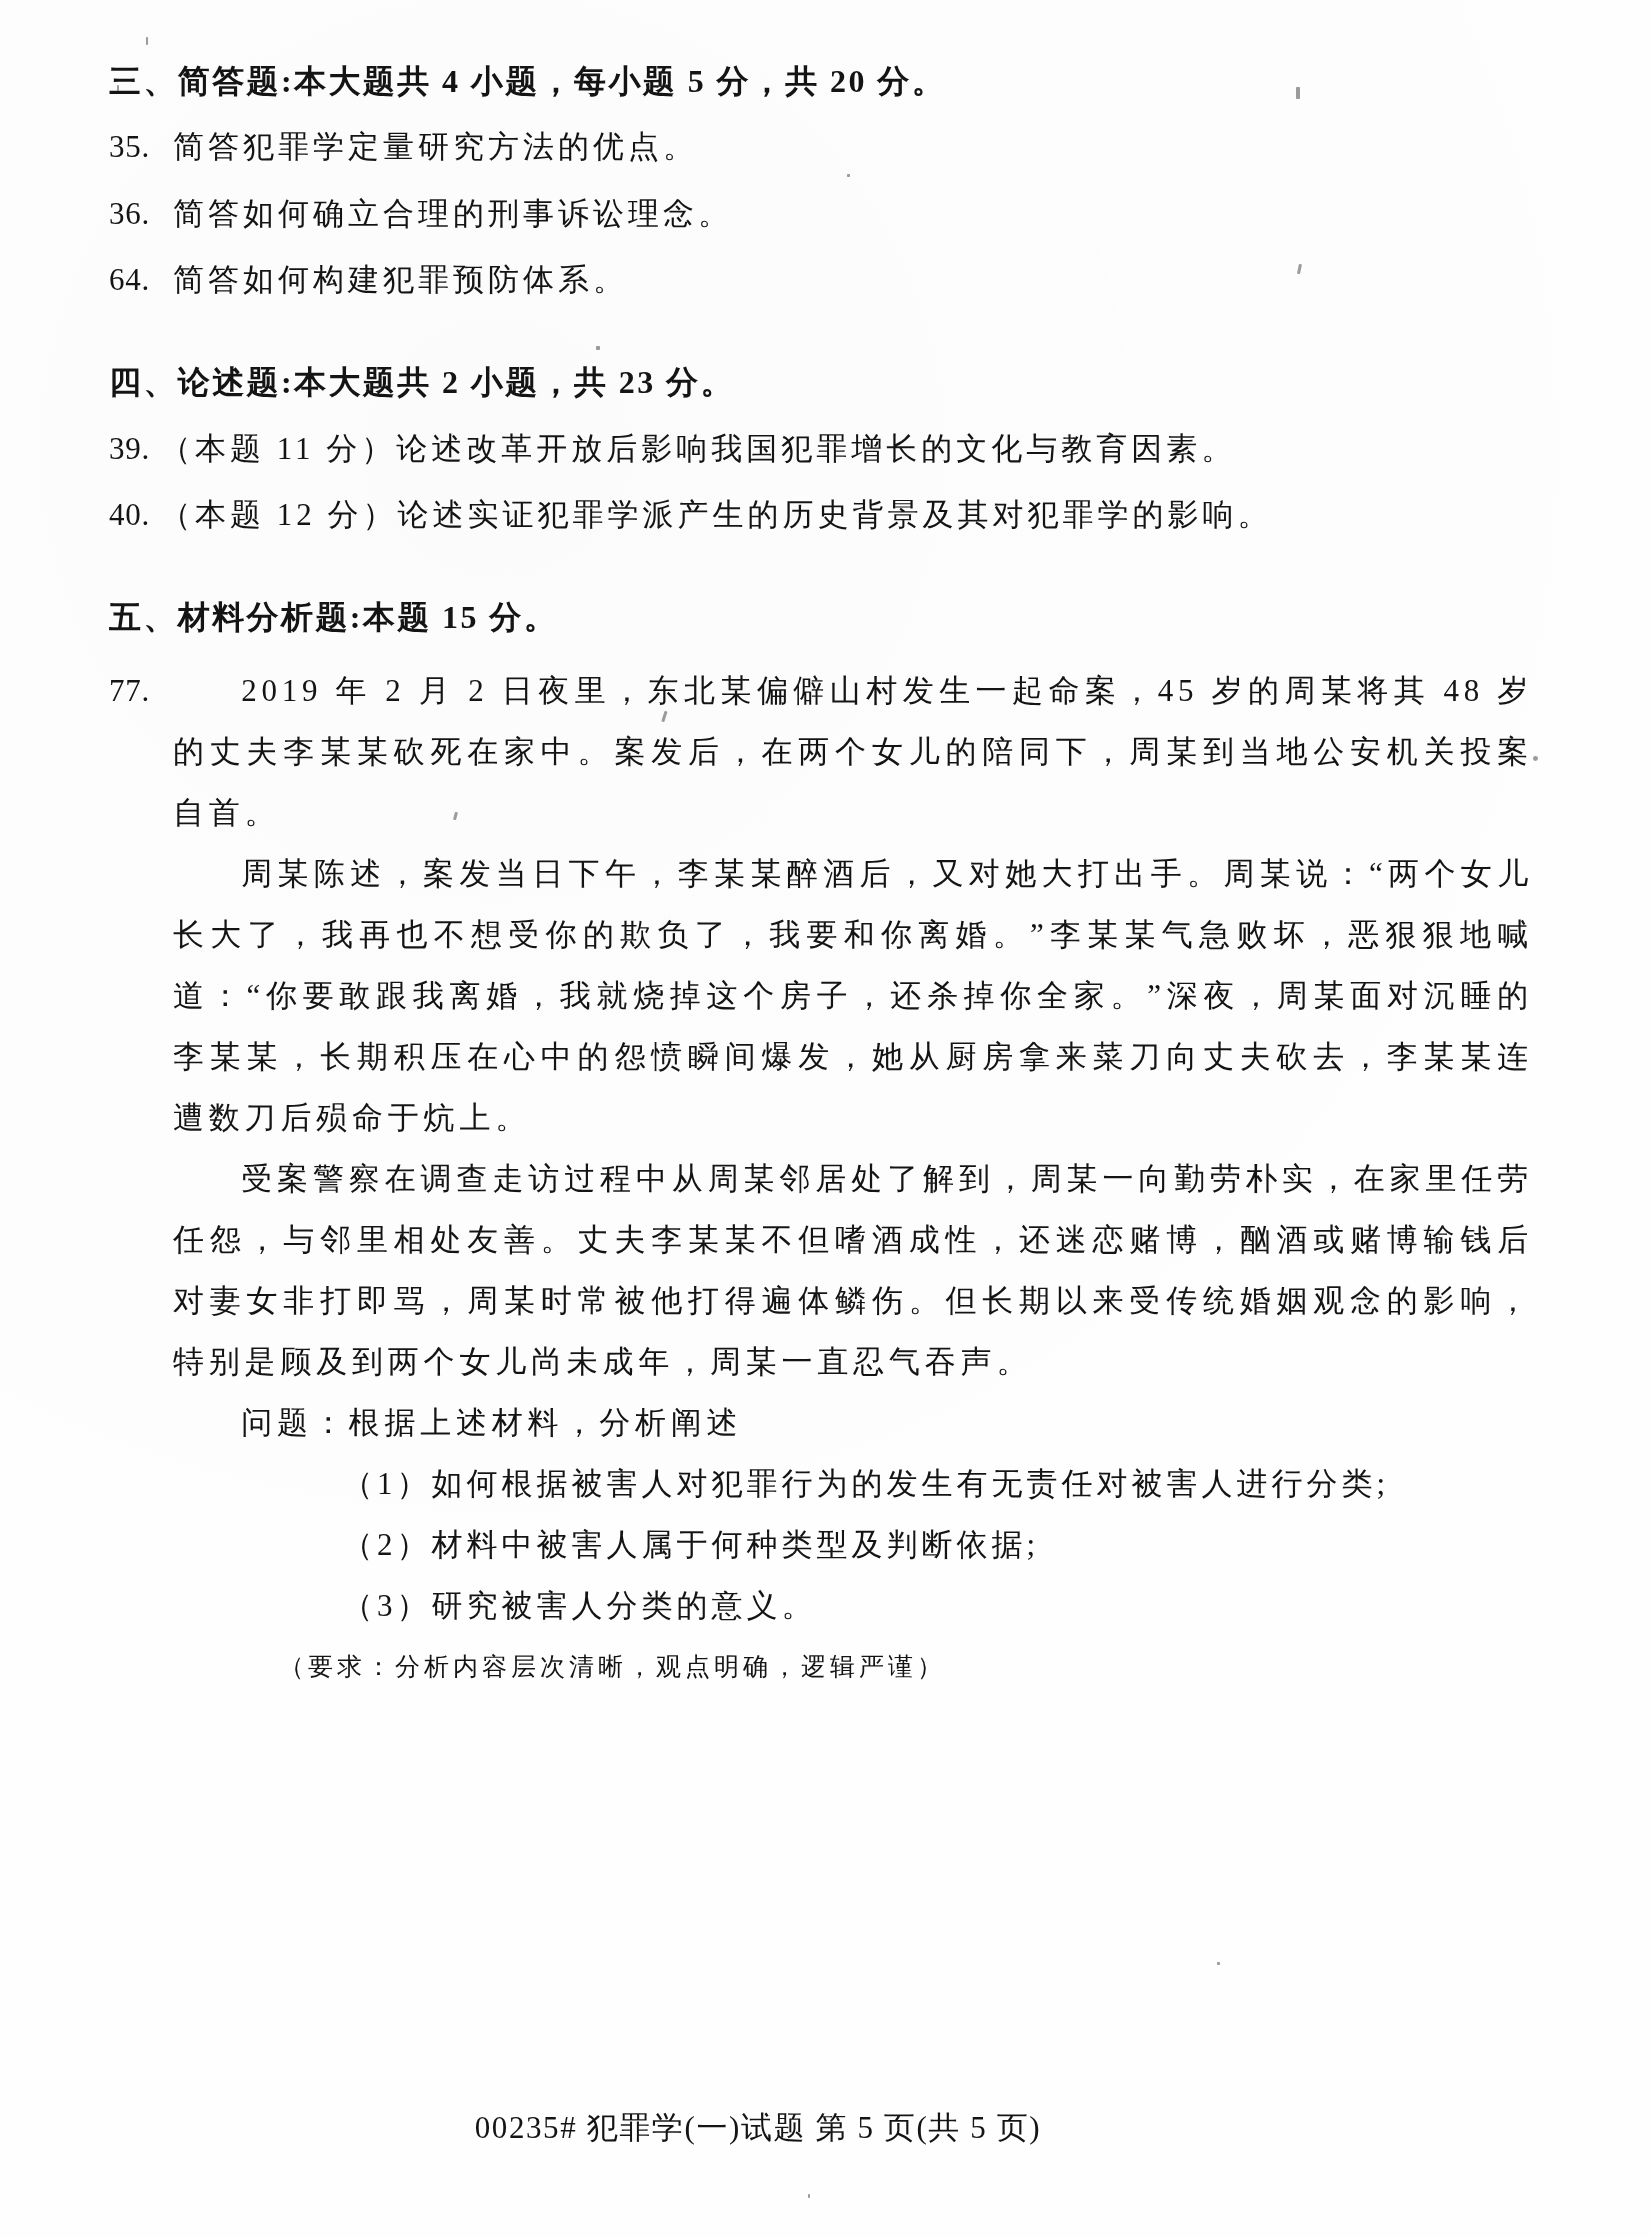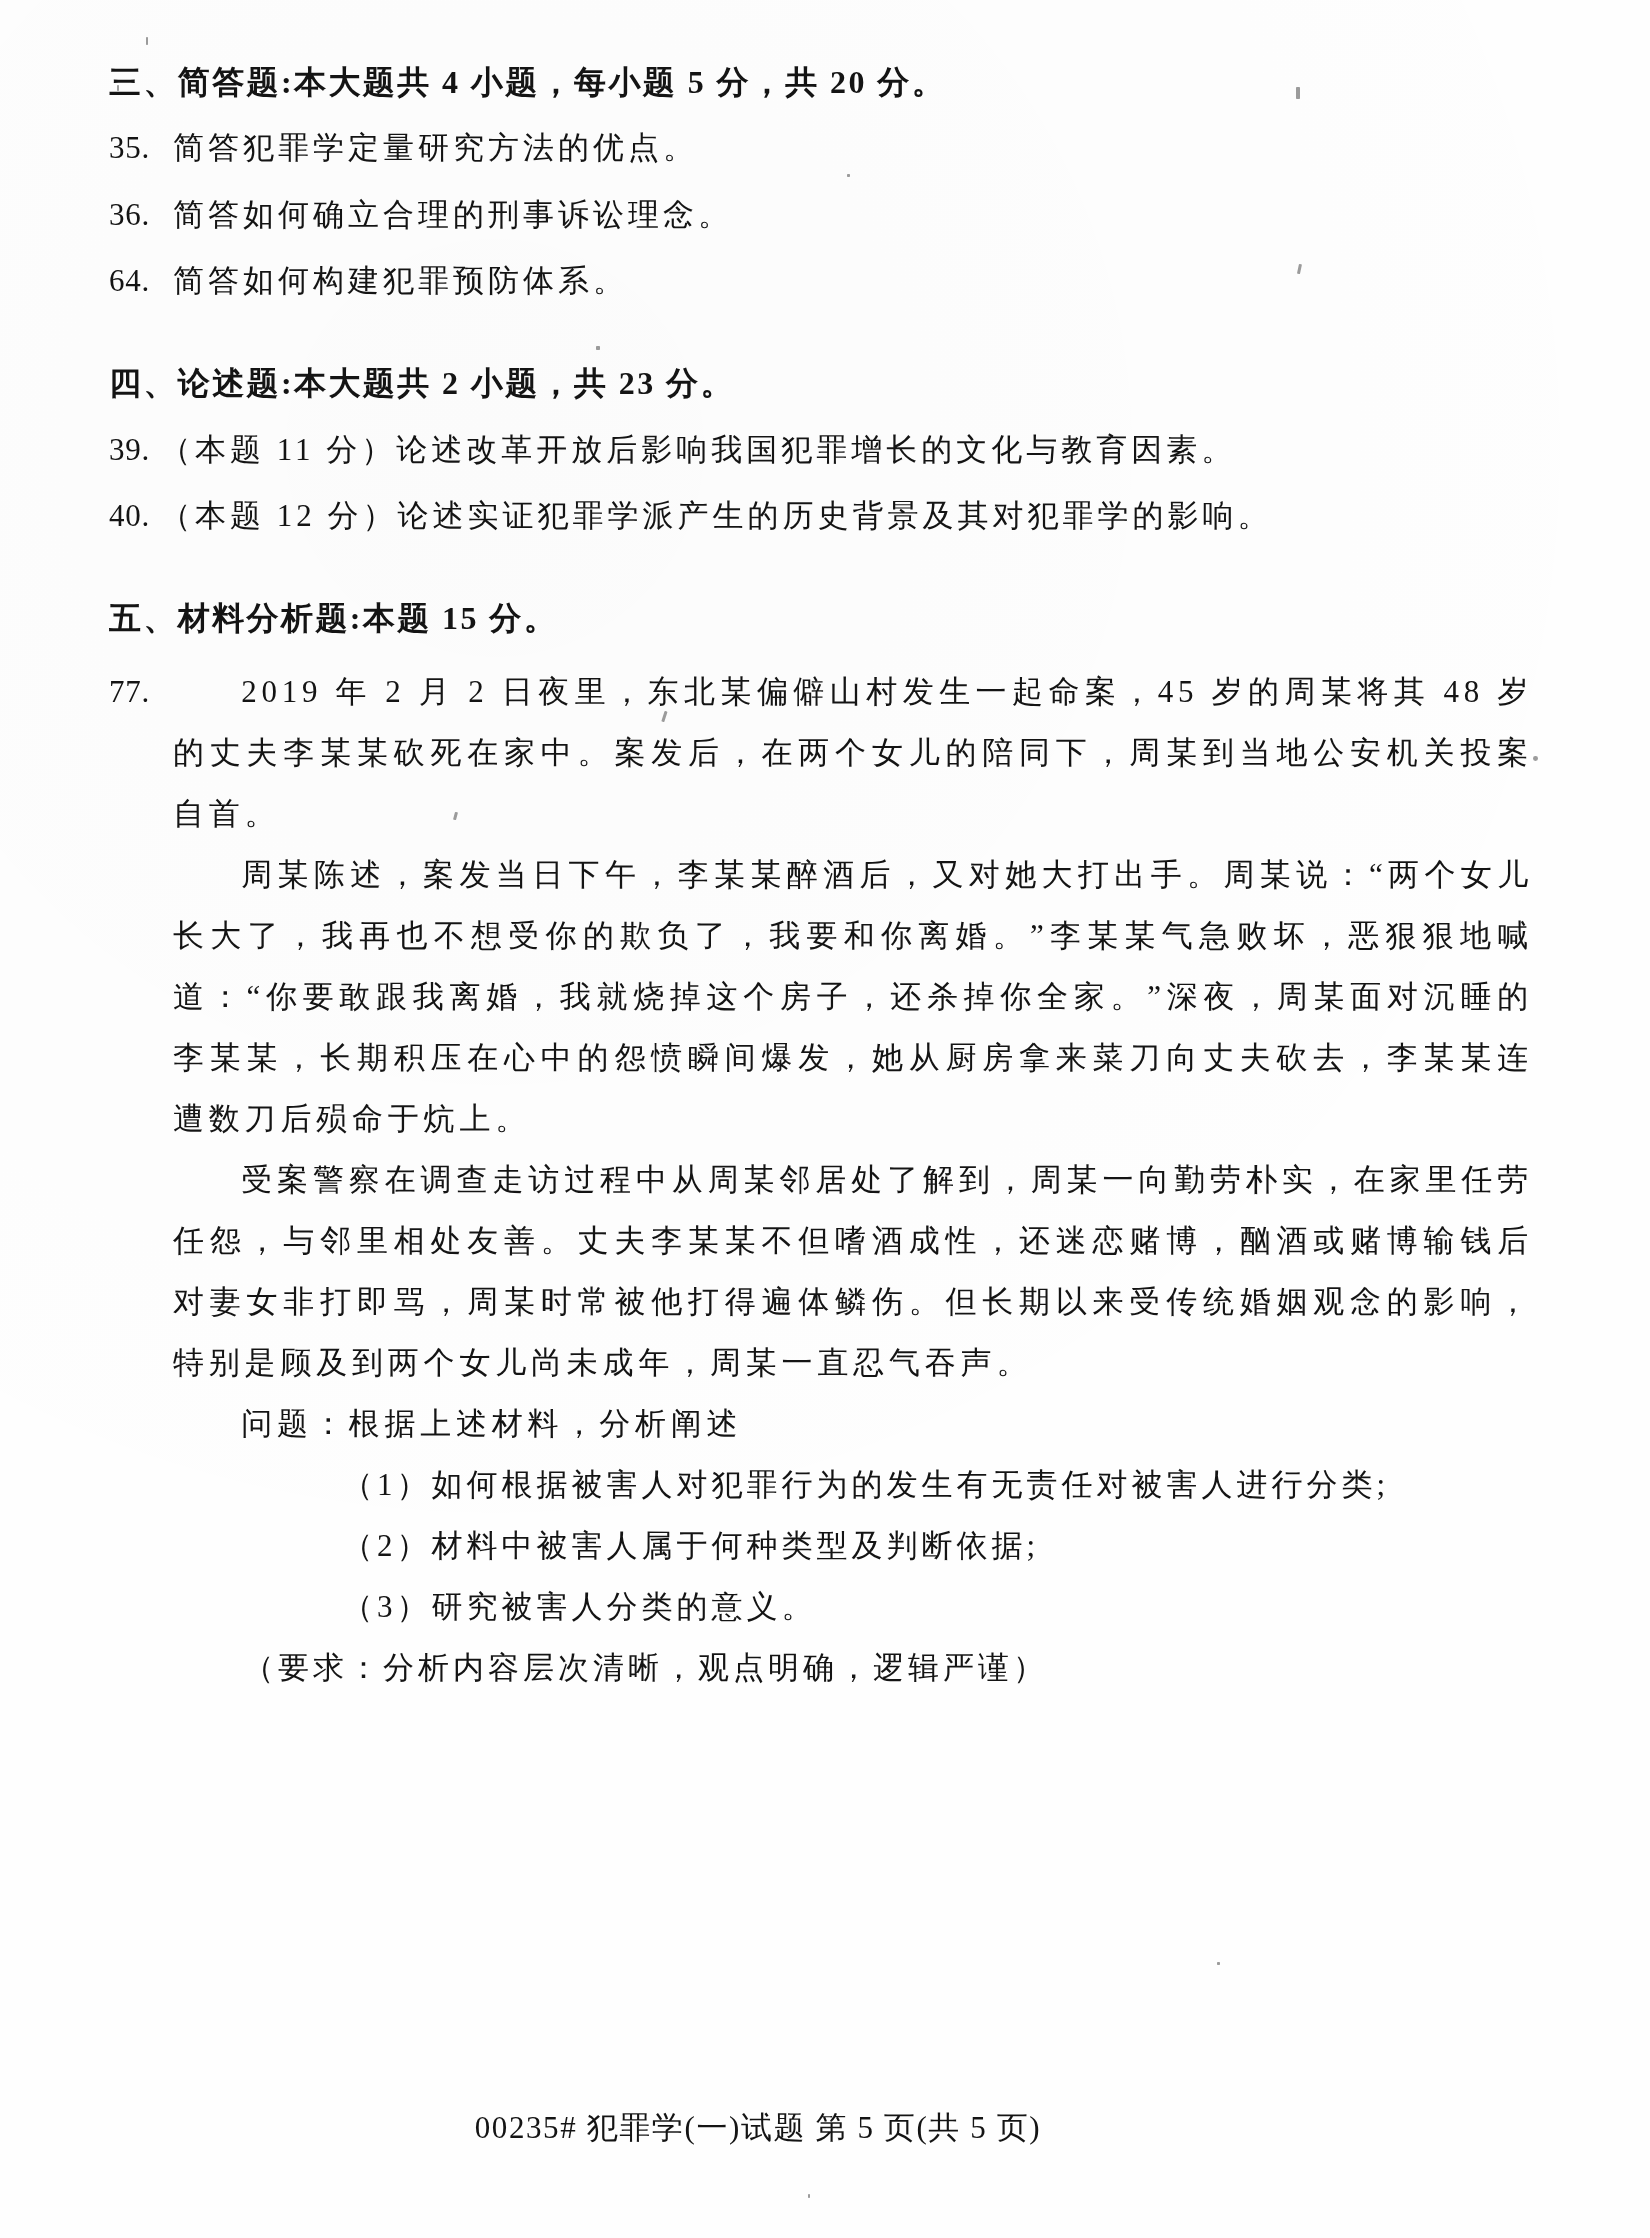--- a/index.html
+++ b/index.html
@@ -12,22 +12,22 @@
     overflow: hidden;
   }
   .page {
     position: absolute; inset: 0;
     background:
       radial-gradient(circle at 30% 20%, rgba(0,0,0,0.012), transparent 60%),
       #fefefe;
   }
   .content {
     position: absolute;
-    left: 0; top: 0; right: 0;
-    padding: 52px 117px 0 109px;
+    left: 0; top: 11px; right: 0;
+    padding: 40px 117px 0 109px;
   }
   
   .sec-heading {
     font-size: 32px;
     font-weight: 700;
     line-height: 60px;
     letter-spacing: 2.4px;
     white-space: nowrap;
   }
   .sec-heading.gap { margin-top: 42px; font-family: Liberation Serif, serif; }
@@ -74,24 +74,24 @@
     text-indent: 2.2em;
   }
   .sub-q {
     font-size: 31px;
     line-height: 61px;
     letter-spacing: 4px;
     margin-left: 169px;
     white-space: nowrap;
   }
   .requirement {
-    font-size: 31px;
+    font-size: 25px;
     line-height: 61px;
     letter-spacing: 4px;
-    margin-left: 70px;
+    margin-left: 106px;
     white-space: nowrap;
   }
   
   .footer {
     position: absolute;
     left: 0; right: 0;
     bottom: 90px;
     text-align: center;
     transform: translateX(-67px);
     font-size: 31px;

